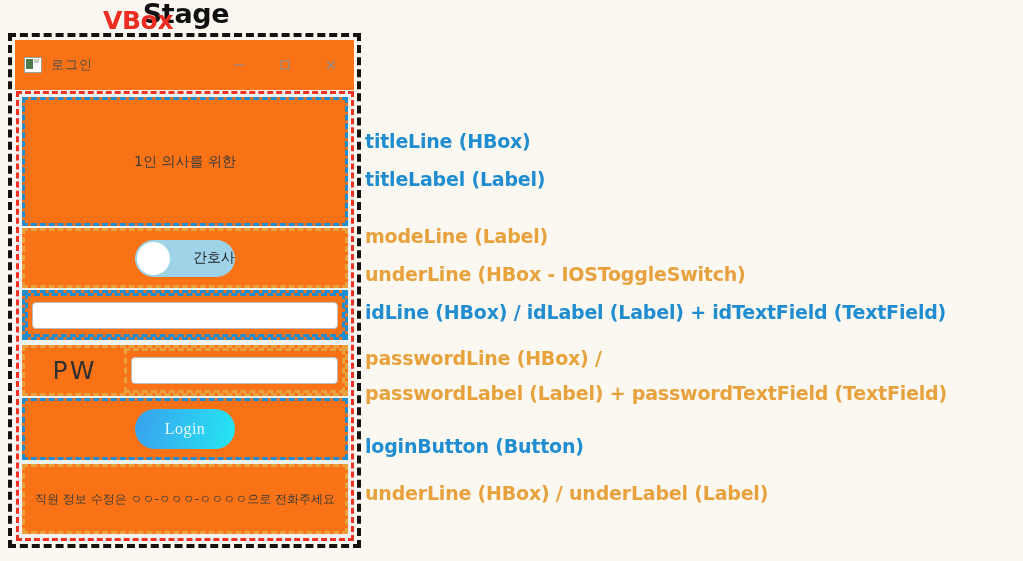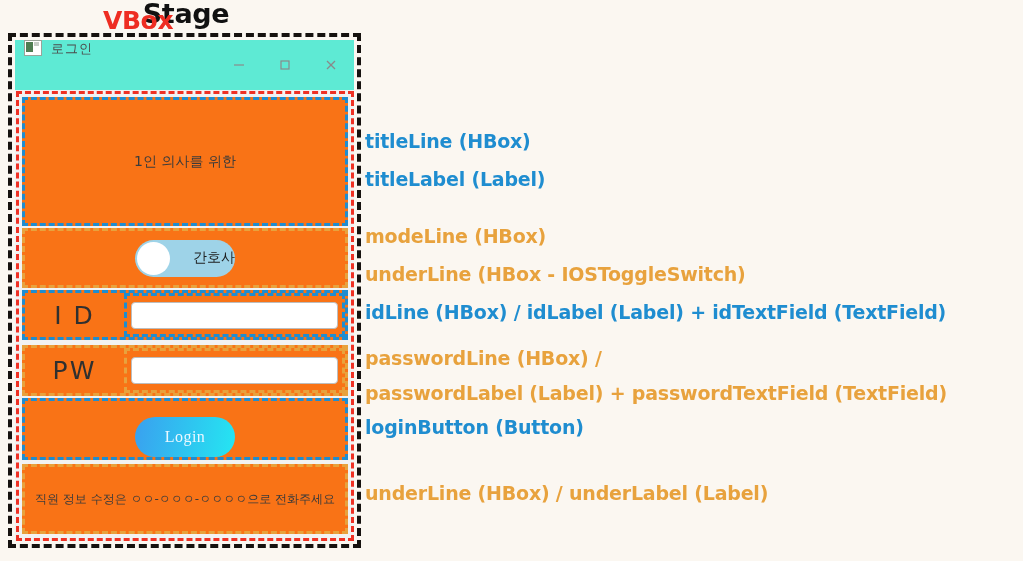--- a/index.html
+++ b/index.html
@@ -57,22 +57,23 @@
     position: absolute;
     left: 15px;
     top: 40px;
     width: 339px;
     height: 501px;
     background: #f2f2f2;
     box-sizing: border-box;
   }
   .titlebar {
     height: 50px;
-    background: #5eead4;
-    display: flex;
+    background: #f97316;
+    display: flex;
+    align-items: center;
     padding-left: 9px;
     box-sizing: border-box;
     position: relative;
   }
   .app-icon {
     width: 16px;
     height: 14px;
     border: 1px solid #9aa39a;
     background: #ffffff;
     position: relative;
@@ -232,21 +233,21 @@
     padding: 0 5px;
     outline: none;
     font-family: "Liberation Sans", sans-serif;
   }
 
   
   .login-inner {
     width: 100%;
     height: 100%;
     display: flex;
-    align-items: flex-end;
+    align-items: center;
     justify-content: center;
   }
   .login-button {
     width: 100px;
     height: 40px;
     border-radius: 20px;
     border: none;
     background: linear-gradient(100deg, #3aa0ef 0%, #2ec6f0 55%, #25e6f2 100%);
     color: #eaf8ff;
     font-size: 16px;
@@ -325,21 +326,20 @@
   <div class="mode-inner">
     <div class="toggle">
       <span class="toggle-knob"></span>
       <span class="toggle-text">간호사</span>
     </div>
   </div>
 </div>
 
 <div class="sec id-sec dash-blue">
   <div class="row-inner">
-    <div class="field-label">I D</div>
     <div class="field-wrap dash-blue">
       <input class="text-field" type="text" placeholder="" style="">
     </div>
   </div>
 </div>
 
 <div class="sec pw-sec dash-orange">
   <div class="row-inner">
     <div class="field-label">PW</div>
     <div class="field-wrap dash-orange">
@@ -353,19 +353,19 @@
     <button class="login-button">Login</button>
   </div>
 </div>
 
 <div class="sec under-sec dash-orange">
   <div class="under-inner">직원 정보 수정은 ㅇㅇ-ㅇㅇㅇ-ㅇㅇㅇㅇ으로 전화주세요</div>
 </div>
 
 <div class="anno blue" style="left:365px; top:130px;">titleLine (HBox)</div>
 <div class="anno blue" style="left:365px; top:168px;">titleLabel (Label)</div>
-<div class="anno orange" style="left:365px; top:225px;">modeLine (HBox)</div>
+<div class="anno orange" style="left:365px; top:225px;">modeLine (Label)</div>
 <div class="anno orange" style="left:365px; top:263px;">underLine (HBox - IOSToggleSwitch)</div>
 <div class="anno blue" style="left:365px; top:301px;">idLine (HBox) / idLabel (Label)  + idTextField (TextField)</div>
 <div class="anno orange" style="left:365px; top:347px;">passwordLine (HBox) /</div>
 <div class="anno orange" style="left:365px; top:382px;">passwordLabel (Label) + passwordTextField (TextField)</div>
-<div class="anno blue" style="left:365px; top:416px;">loginButton (Button)</div>
+<div class="anno blue" style="left:365px; top:435px;">loginButton (Button)</div>
 <div class="anno orange" style="left:365px; top:482px;">underLine (HBox) / underLabel (Label)</div>
 
 </body></html>

